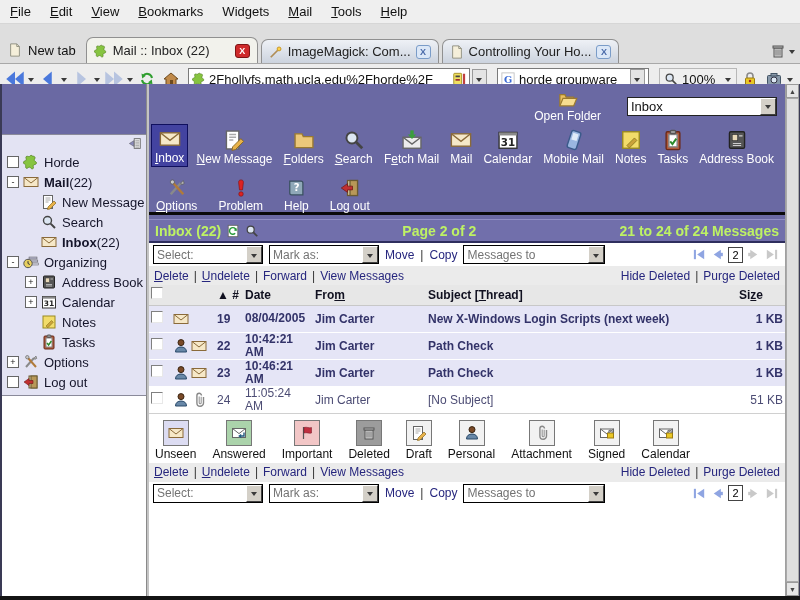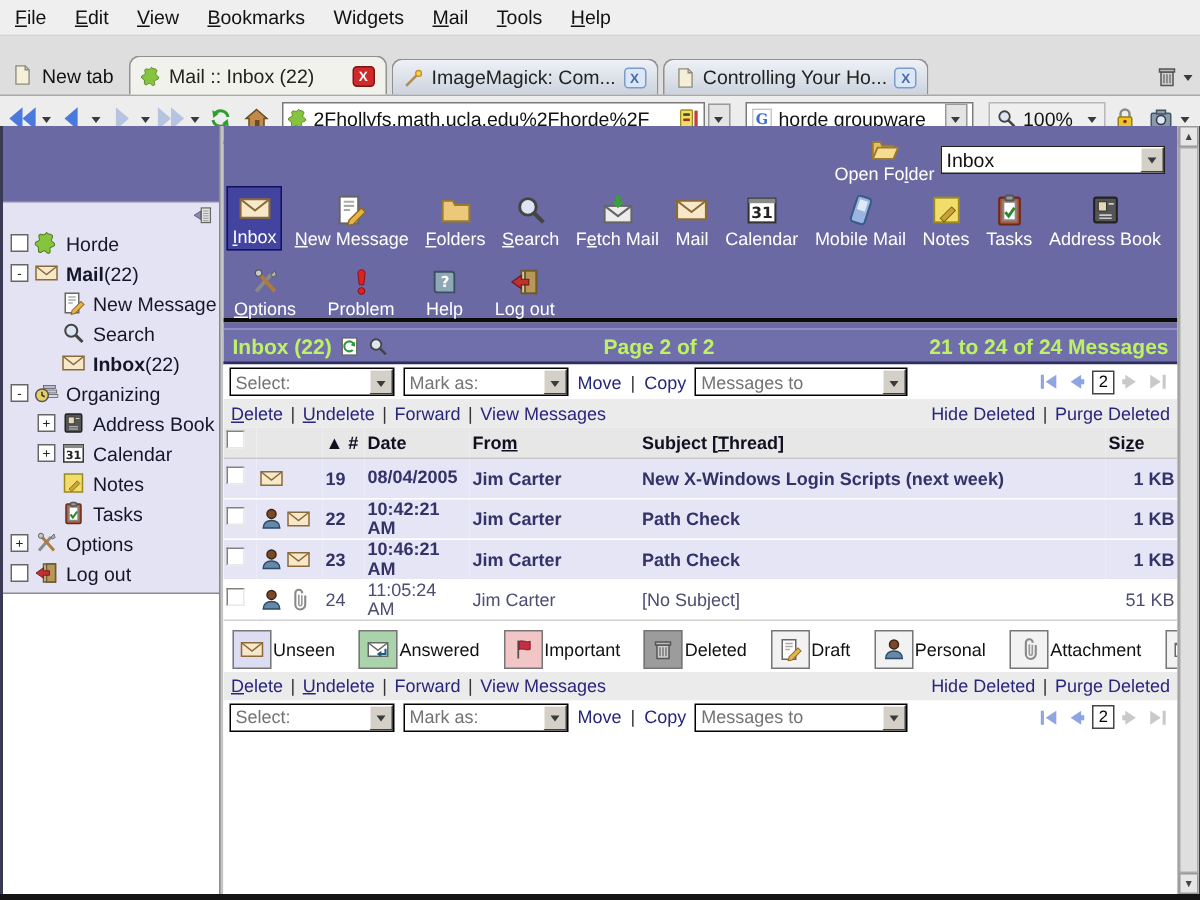--- a/index.html
+++ b/index.html
@@ -65,21 +65,21 @@
   .expander { width:12px; height:12px; background:#fff; border:1px solid #666; margin-right:4px;
     font-size:9px; line-height:10px; text-align:center; color:#222; flex:none; }
   .ticon { width:16px; height:16px; margin-right:5px; flex:none; }
   .tlabel.bold { font-weight:bold; }
 
   .divider { width:3px; background:#c4c4c4; border-left:1px solid #8a8a8a; }
 
   
   .main { flex:1; display:flex; flex-direction:column; background:#fff; min-width:0; }
   .main-top { height:128px; background:#6a69a3; position:relative; flex:none; }
-  .openfolder-area { position:absolute; top:5px; right:8px; display:flex; align-items:center; gap:4px; }
+  .openfolder-area { position:absolute; top:5px; right:8px; display:flex; align-items:center; gap:26px; }
   .openfolder-btn { display:flex; flex-direction:column; align-items:center; color:#fff; font-size:12px; }
   .folder-select { width:150px; height:19px; background:#fff; border:1px solid #222;
     display:flex; align-items:center; font-size:13px; padding-left:3px; color:#111; }
   .dd-btn { margin-left:auto; width:16px; height:17px; background:#d4d0c8;
     border:1px solid; border-color:#fff #404040 #404040 #fff; display:grid; place-items:center; }
   .iconrow1 { position:absolute; top:40px; left:2px; right:8px; display:flex;
     justify-content:space-between; align-items:flex-end; }
   .iconrow2 { position:absolute; top:91px; left:4px; display:flex; gap:15px; align-items:flex-end; }
   .app-icon { display:flex; flex-direction:column; align-items:center; gap:1px;
     color:#fff; font-size:12px; padding:3px 3px 1px; white-space:nowrap; }
@@ -117,21 +117,21 @@
   tr.msg-row { height:27px; }
   tr.r-unseen { background:#e5e5f6; border-bottom:1px solid #fff; font-weight:bold; color:#333369; }
   tr.r-seen { background:#fff; color:#4c4c74; border-top:1px solid #d0d0d0; border-bottom:1px solid #d0d0d0; }
   td.c-date { line-height:13px; overflow-wrap:anywhere; }
   td.c-size, th.c-size { text-align:right; padding-right:5px; }
   .checkbox { width:12px; height:12px; background:#fff; border:1px solid; border-color:#808080 #e8e8e8 #e8e8e8 #808080; display:inline-block; }
   .micon { width:16px; height:16px; vertical-align:middle; margin-right:2px; }
   td.c-subj a { color:inherit; text-decoration:none; }
 
   .legend { display:flex; align-items:flex-start; gap:16px; padding:6px 4px 2px 6px; }
-  .legend-item { display:flex; flex-direction:row; align-items:center; gap:1px; font-size:12px; color:#111; }
+  .legend-item { display:flex; flex-direction:column; align-items:center; gap:1px; font-size:12px; color:#111; }
   .legend-box { width:26px; height:26px; border:1px solid #777; display:grid; place-items:center; background:#f2f2f2; }
 
   
   .scrollbar { width:14px; background:#d2d2d2; border-left:1px solid #a0a0a0; position:relative; flex:none; }
   .sb-btn { position:absolute; left:0; width:13px; height:14px; background:#e6e6e6; border:1px solid #9a9a9a;
     display:grid; place-items:center; font-size:7px; color:#444; }
   .sb-up { top:0; } .sb-down { bottom:0; }
   .sb-thumb { position:absolute; left:0; top:14px; bottom:14px; width:13px; background:#dfdfdf; border:1px solid #aaa; }
 </style>
 </head>

